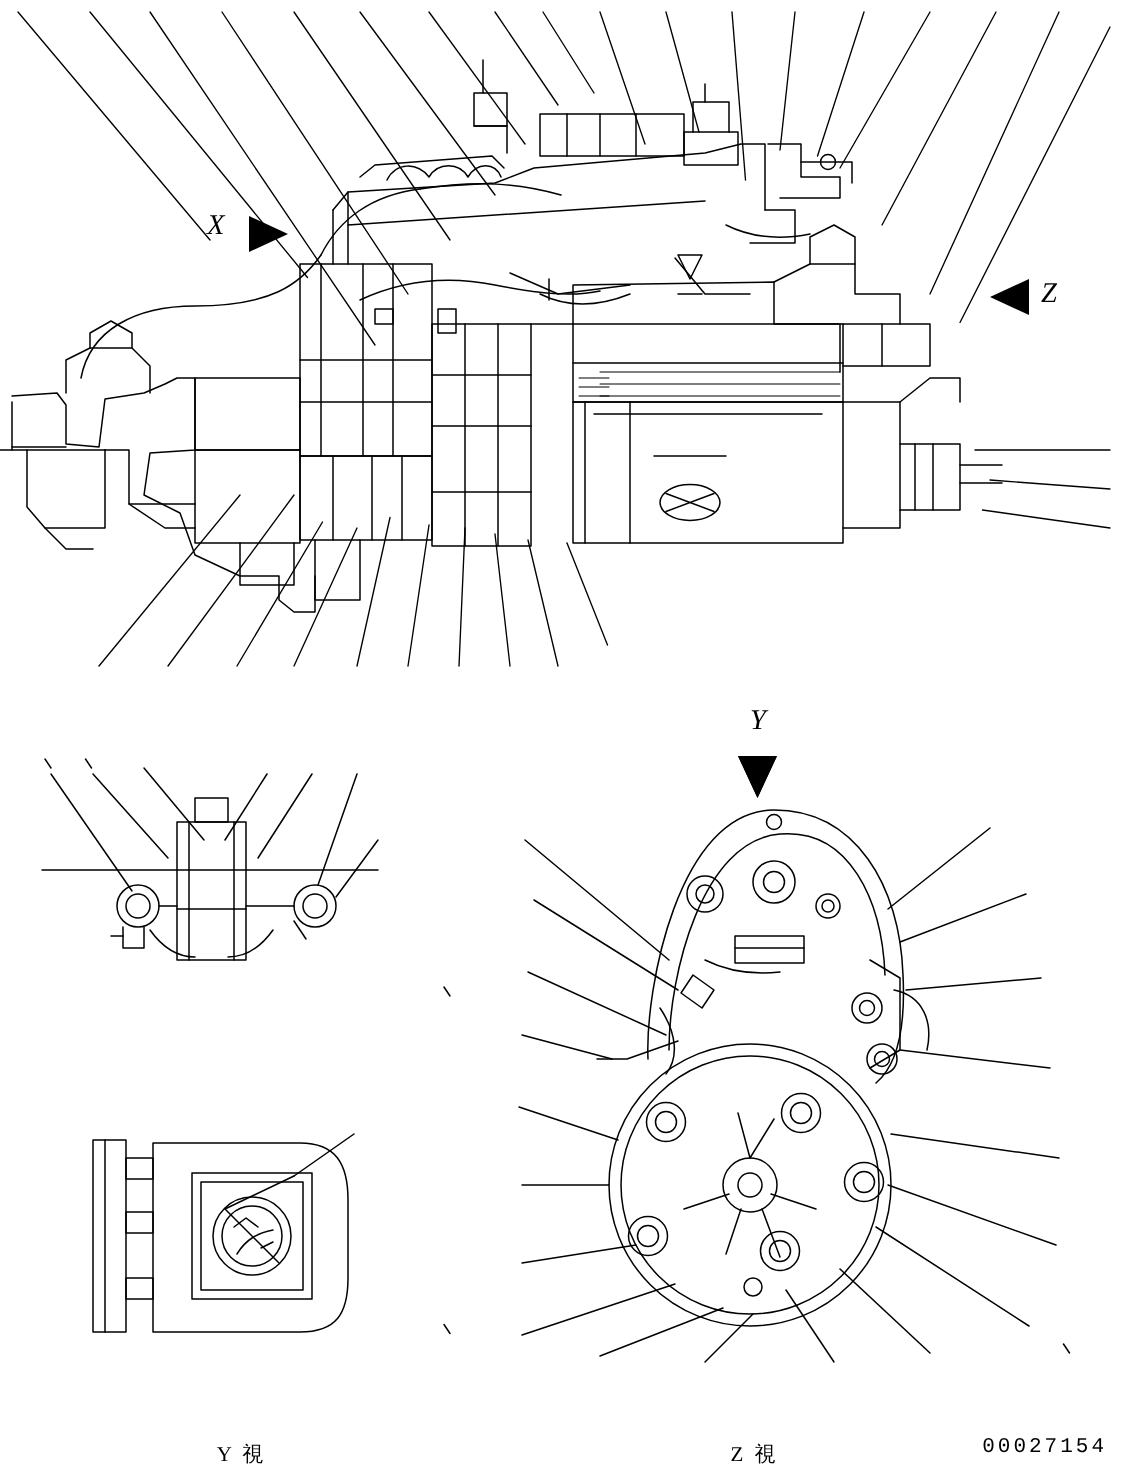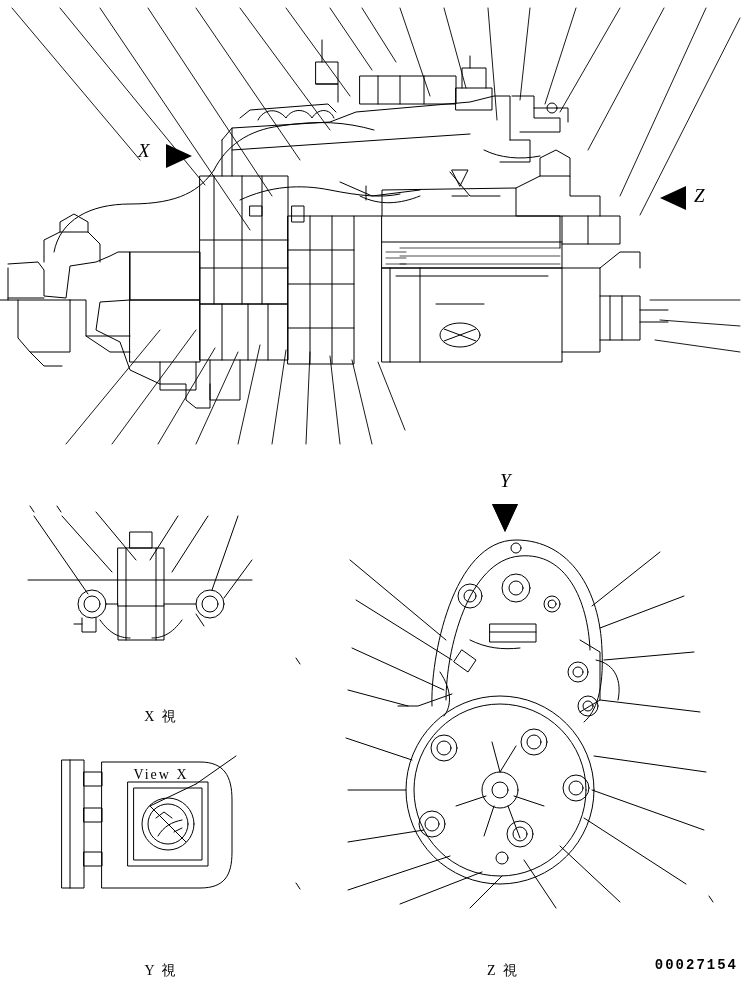--- a/index.html
+++ b/index.html
@@ -46,21 +46,20 @@
     font-style: italic;
   }
   .partnum {
     position: absolute;
     right: 12px;
     bottom: 8px;
     font-family: "Liberation Mono", monospace;
     font-size: 14px;
     letter-spacing: 2px;
     color: #000;
-    font-weight: bold;
   }
 </style>
 </head>
 <body>
 
 <div id="sheet">
 
   <svg class="layer" viewBox="0 0 750 981" xmlns="http://www.w3.org/2000/svg">
     <g fill="none" stroke="#000000" stroke-width="1" stroke-linecap="round" stroke-linejoin="round">
 
@@ -329,24 +328,20 @@
       <polygon points="686,186 660,198 686,210"></polygon>
       <polygon points="492,504 518,504 505,532"></polygon>
       <polygon points="492,504 505,532 518,504 505,512"></polygon>
     </g>
   </svg>
 
   <div class="marker" style="left:138px; top:140px;">X</div>
   <div class="marker" style="left:694px; top:185px;">Z</div>
   <div class="marker" style="left:500px; top:470px;">Y</div>
 
-  <div class="view-cap" style="left:96px; top:668px; width:130px;">
-    <span class="jp">X 視</span>
-    <span class="en">View X</span>
-  </div>
 
   <div class="view-cap" style="left:96px; top:922px; width:130px;">
     <span class="jp">Y 視</span>
     
   </div>
 
   <div class="view-cap" style="left:438px; top:922px; width:130px;">
     <span class="jp">Z 視</span>
     
   </div>

